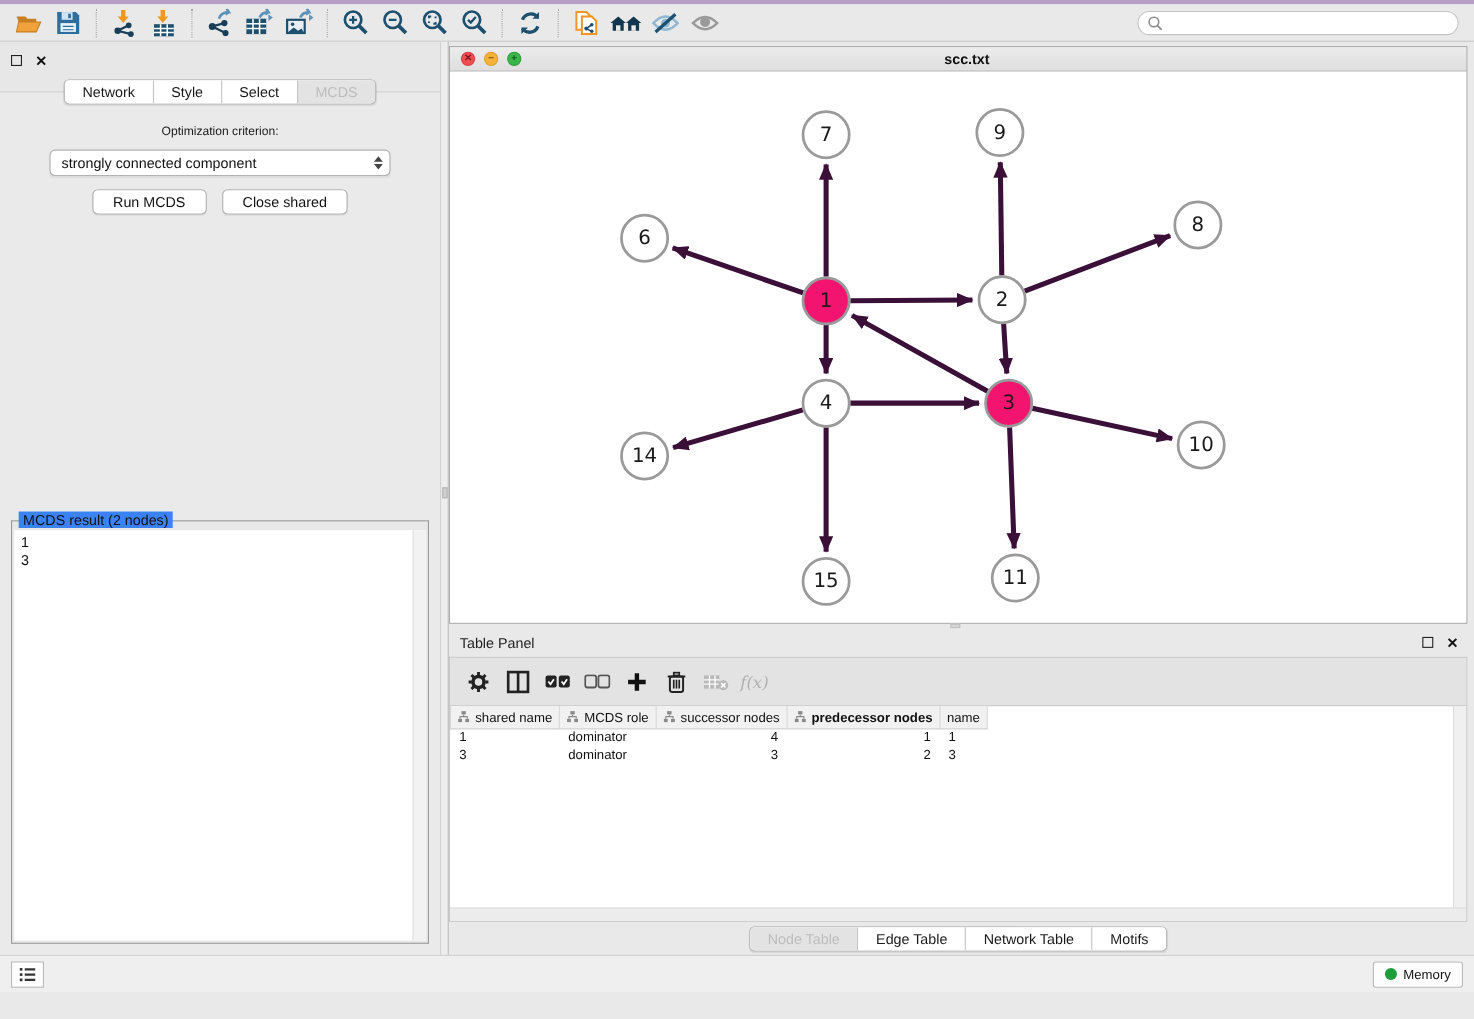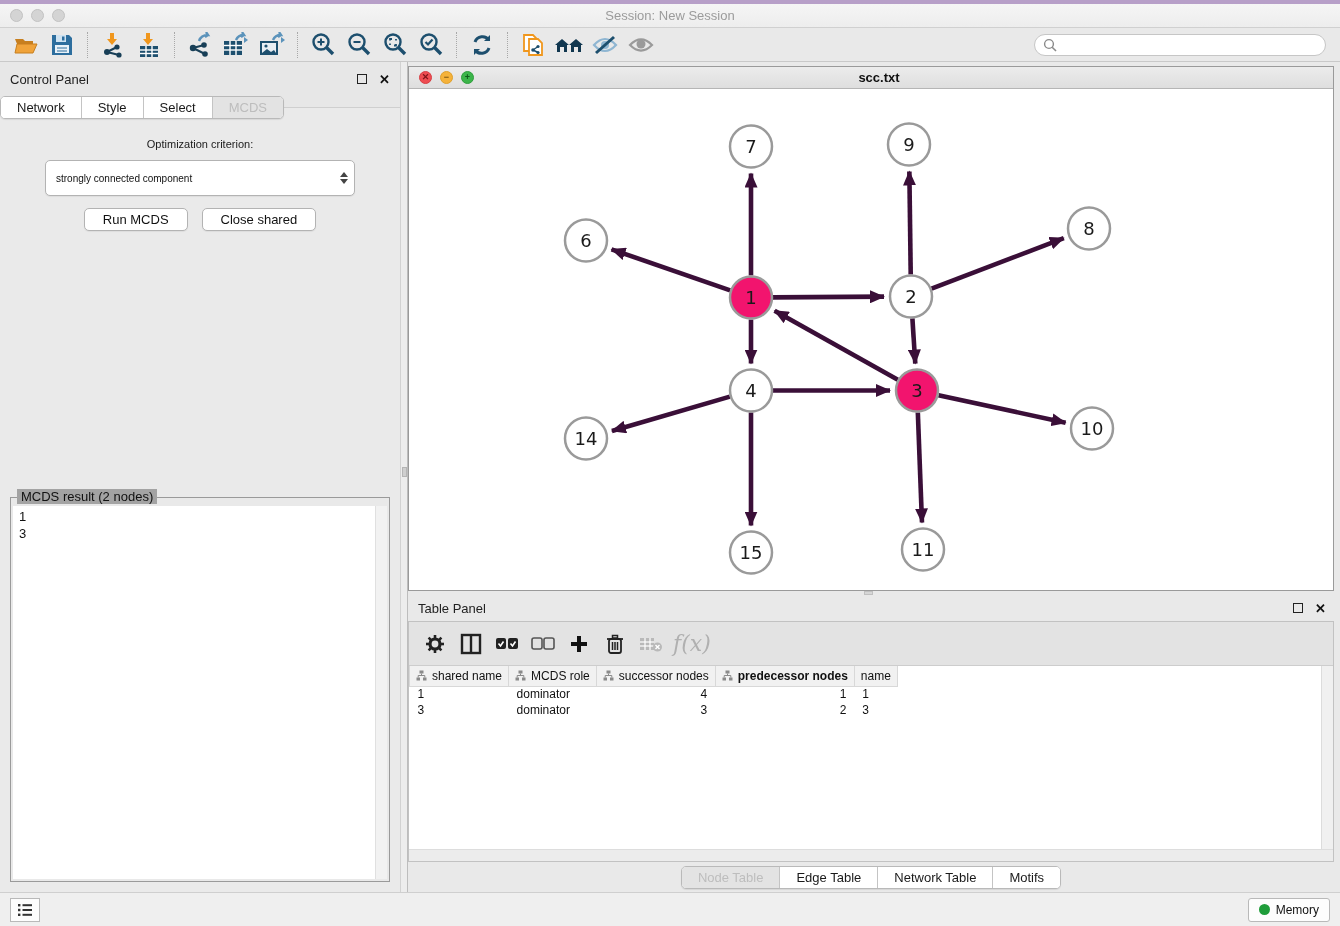--- a/index.html
+++ b/index.html
@@ -22,36 +22,36 @@
 
   
   .main { display:flex; height:830px; }
 
   
   .control-panel { width:400px; background:#e7e7e7; display:flex; flex-direction:column; padding-top:4px; }
   .panel-header { height:26px; display:flex; align-items:center; padding:0 10px; font-size:13px; color:#222; }
   .panel-header .ph-title { flex:1; }
   .float-box { width:10px; height:10px; border:1.5px solid #222; margin-right:12px; display:inline-block; }
   .close-x { font-size:13px; font-weight:bold; color:#111; }
-  .cp-tabs-row { display:flex; justify-content:flex-start; margin:4px 0 0 0; position:relative; z-index:2; }
+  .cp-tabs-row { display:flex; justify-content:center; margin:4px 0 0 0; position:relative; z-index:2; }
   .segmented { display:inline-flex; border:1px solid #b9b9b9; border-radius:5px; overflow:hidden; background:#fff; box-shadow:0 1px 1px rgba(0,0,0,.08); }
   .segment { padding:3px 16px; font-size:13px; color:#1a1a1a; border-left:1px solid #c4c4c4; background:#fff; cursor:default; white-space:nowrap; }
   .segment:first-child { border-left:none; }
   .segment.selected { background:#e3e3e3; color:#bdbdbd; }
   .cp-content { flex:1; background:#eaeaea; border-top:1px solid #cfcfcf; margin-top:-12px; padding-top:30px; display:flex; flex-direction:column; align-items:center; }
   .opt-label { font-size:11px; color:#1a1a1a; margin-bottom:10px; }
-  .dropdown { width:310px; height:36px; background:#fff; border:1px solid #b3b3b3; border-radius:5px; display:flex; align-items:center; padding:0 6px 0 10px; font-size:10px; color:#111; box-shadow:0 1px 1px rgba(0,0,0,.06); }
+  .dropdown { width:310px; height:24px; background:#fff; border:1px solid #b3b3b3; border-radius:5px; display:flex; align-items:center; padding:0 6px 0 10px; font-size:13px; color:#111; box-shadow:0 1px 1px rgba(0,0,0,.06); }
   .dropdown .dd-label { flex:1; }
   .stepper { display:flex; flex-direction:column; gap:2px; align-items:center; }
   .stepper .up { width:0;height:0;border-left:4px solid transparent;border-right:4px solid transparent;border-bottom:5px solid #444; }
   .stepper .down { width:0;height:0;border-left:4px solid transparent;border-right:4px solid transparent;border-top:5px solid #444; }
   .btn-row { display:flex; gap:14px; margin-top:12px; }
   .mac-btn { background:#fff; border:1px solid #b3b3b3; border-radius:5px; font-size:13px; color:#111; padding:3px 18px; box-shadow:0 1px 1px rgba(0,0,0,.06); cursor:default; font-family:"Liberation Sans",sans-serif; }
   .result-box { margin:auto 10px 10px 10px; width:380px; height:385px; border:1px solid #9a9a9a; background:#e9e9e9; position:relative; }
-  .result-legend { position:absolute; top:-9px; left:6px; background:#a3a3a3; padding:0 4px; font-size:13px; color:#111; }
+  .result-legend { position:absolute; top:-9px; left:6px; background:#3b82f6; padding:0 4px; font-size:13px; color:#111; }
   .result-inner { position:absolute; inset:8px 2px 2px 2px; background:#fff; display:flex; }
   .result-text { flex:1; font-size:13px; color:#111; padding:2px 6px; white-space:pre; line-height:17px; }
   .result-scroll { width:12px; background:#f2f2f2; border-left:1px solid #e0e0e0; }
 
   
   .v-splitter { width:8px; background:#ededed; border-left:1px solid #d2d2d2; border-right:1px solid #bdbdbd; position:relative; }
   .v-splitter .grip { position:absolute; top:405px; left:1px; width:5px; height:10px; background:#cfcfcf; border:1px solid #b5b5b5; }
   .h-splitter { height:4px; position:relative; }
   .h-splitter .grip { position:absolute; left:456px; top:0; width:9px; height:4px; background:#d6d6d6; border:1px solid #c0c0c0; }
 
@@ -65,21 +65,21 @@
   .tl-green { background:#3cb54a; border-color:#2f9e3d; color:#0f5a1a; }
   .tl-sym { font-size:9px; font-weight:bold; line-height:1; transform:translateY(-0.5px); }
   .nw-canvas { flex:1; background:#fff; }
 
   
   .table-panel { flex:1; display:flex; flex-direction:column; margin-top:0; }
   .tp-header { height:26px; display:flex; align-items:center; padding:0 8px 0 10px; font-size:13px; color:#222; }
   .tp-body { flex:1; border:1px solid #c2c2c2; background:#fff; display:flex; flex-direction:column; overflow:hidden; }
   .tp-toolbar { height:44px; background:#e3e3e3; border-bottom:1px solid #cdcdcd; display:flex; align-items:center; padding:0 10px; gap:4px; }
   .tp-btn { width:32px; height:32px; border:none; background:transparent; display:flex; align-items:center; justify-content:center; }
-  .fx-label { font-family:"DejaVu Serif", serif; font-style:italic; font-size:22px; color:#b0b0b0; margin-left:2px; }
+  .fx-label { font-family:"DejaVu Serif", serif; font-style:italic; font-size:15px; color:#b0b0b0; margin-left:2px; }
   .tp-tablewrap { flex:1; display:flex;gap:23px; }
   .tp-table { flex:1; border-collapse:collapse; font-size:12px; color:#111; align-self:flex-start; width:auto; }
   .tp-table th { background:#f1f1f1; border:1px solid #d8d8d8; border-top:none; font-weight:normal; height:20px; padding:0 6px; text-align:center; white-space:nowrap; }
   .tp-table th .th-inner { display:flex; align-items:center; justify-content:center; gap:5px; }
   .tp-table td { height:16px; padding:0 8px; white-space:nowrap; }
   .td-right { text-align:right; }
   .tp-side-scroll { width:12px; background:#f0f0f0; border-left:1px solid #dcdcdc; }
   .tp-bottom-strip { height:12px; background:#ececec; border-top:1px solid #ddd; }
   .tp-tabs-row { height:30px; display:flex; align-items:center; justify-content:center; }
 
@@ -92,28 +92,20 @@
 
   svg { display:block; }
 </style>
 </head>
 <body>
 
 <div class="window">
 
   <div class="desktop-strip"></div>
 
-  <div class="titlebar">
-    <div class="traffic">
-      <span class="tl-dot"></span>
-      <span class="tl-dot"></span>
-      <span class="tl-dot"></span>
-    </div>
-    <div class="title">Session: New Session</div>
-  </div>
 
   <div class="toolbar">
     <button class="tb-btn">
       <svg width="26" height="24" viewBox="0 0 26 24">
         <path d="M2 6 h8 l2 2 h8 v3 H4 z" fill="#c77f1f"></path>
         <path d="M4 11 h20 l-4 9 H2 z" fill="#f0a33a" stroke="#c77f1f" stroke-width="1"></path>
       </svg>
     </button>
     <button class="tb-btn">
       <svg width="24" height="24" viewBox="0 0 24 24">
@@ -257,21 +249,20 @@
         <line x1="9.2" y1="9.2" x2="13" y2="13" stroke="#8a8a8a" stroke-width="1.6"></line>
       </svg>
       <input type="text" placeholder="" style="">
     </div>
   </div>
 
   <div class="main">
 
     <div class="control-panel">
       <div class="panel-header">
-        <span class="ph-title">Control Panel</span>
         <span class="float-box"></span>
         <span class="close-x">✕</span>
       </div>
       <div class="cp-tabs-row">
         <div class="segmented" id="cp-tabs">
             <span class="segment">Network</span>
             <span class="segment">Style</span>
             <span class="segment">Select</span>
             <span class="segment selected">MCDS</span>
           </div>

